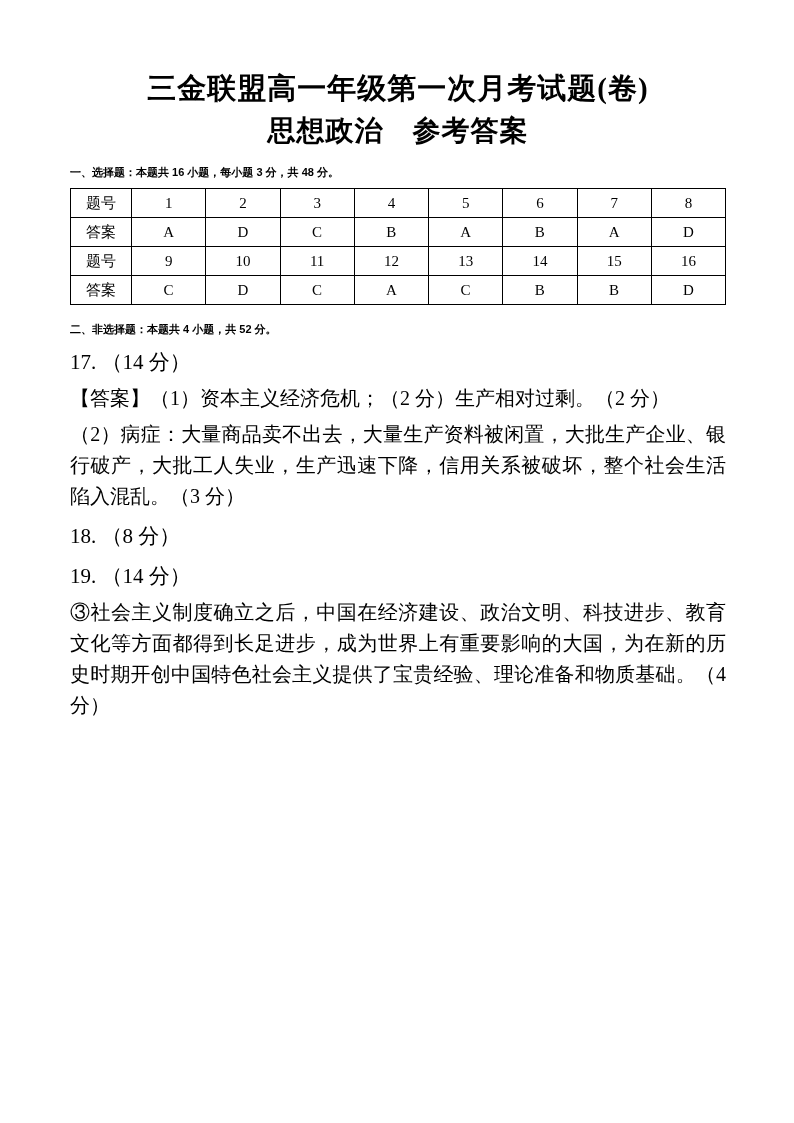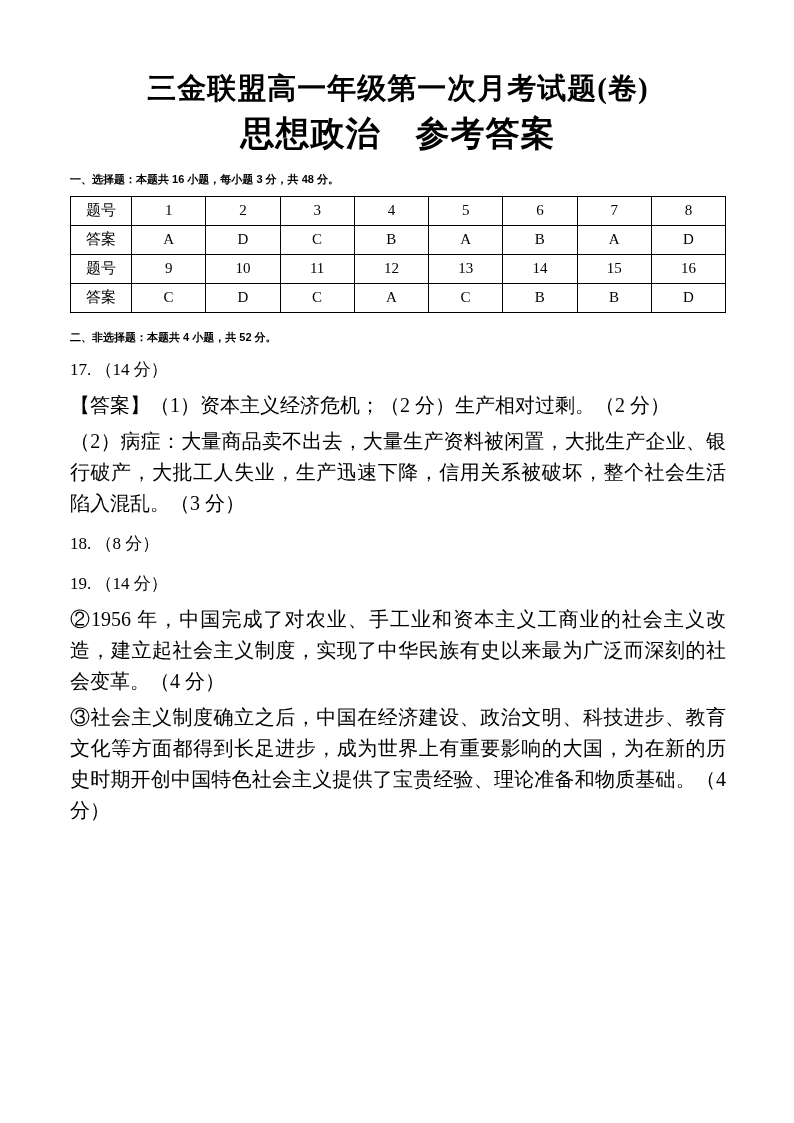--- a/index.html
+++ b/index.html
@@ -19,21 +19,21 @@
   .doc-title {
     text-align: center;
     font-size: 29px;
     font-weight: bold;
     font-family: "Liberation Serif", serif;
     letter-spacing: 1px;
     line-height: 1.25;
   }
   .doc-subtitle {
     text-align: center;
-    font-size: 34px;
+    font-size: 28px;
     font-weight: bold;
     font-family: "Liberation Serif", serif;
     letter-spacing: 1px;
     margin-top: 8px;
     line-height: 1.2;
   }
   .section-heading {
     font-size: 11px;
     font-weight: bold;
     font-family: "Liberation Sans", sans-serif;
@@ -50,21 +50,21 @@
   table.answer-table td {
     border: 1px solid #000;
     height: 29px;
     text-align: center;
     vertical-align: middle;
     font-size: 15px;
     font-family: "Liberation Serif", serif;
   }
   table.answer-table td.label-cell { width: 61px; }
   .q-number {
-    font-size: 17px;
+    font-size: 21px;
     line-height: 31px;
     margin-top: 9px;
   }
   .body-par {
     font-size: 20px;
     line-height: 31px;
     text-align: justify;
     margin-top: 5px;
   }
 </style>
@@ -129,16 +129,15 @@
 
   <p class="section-heading">二、非选择题：本题共 4 小题，共 52 分。</p>
 
   <p class="q-number">17. （14 分）</p>
   <p class="body-par">【答案】（1）资本主义经济危机；（2 分）生产相对过剩。（2 分）</p>
   <p class="body-par">（2）病症：大量商品卖不出去，大量生产资料被闲置，大批生产企业、银行破产，大批工人失业，生产迅速下降，信用关系被破坏，整个社会生活陷入混乱。（3 分）</p>
 
   <p class="q-number">18.  （8 分）</p>
 
   <p class="q-number">19.  （14 分）</p>
-  <p class="body-par">②1956 年，中国完成了对农业、手工业和资本主义工商业的社会主义改造，建立起社会主义制度，实现了中华民族有史以来最为广泛而深刻的社会变革。（4 分）</p>
   <p class="body-par">③社会主义制度确立之后，中国在经济建设、政治文明、科技进步、教育文化等方面都得到长足进步，成为世界上有重要影响的大国，为在新的历史时期开创中国特色社会主义提供了宝贵经验、理论准备和物质基础。（4 分）</p>
 
 </div>
 
 </body></html>

